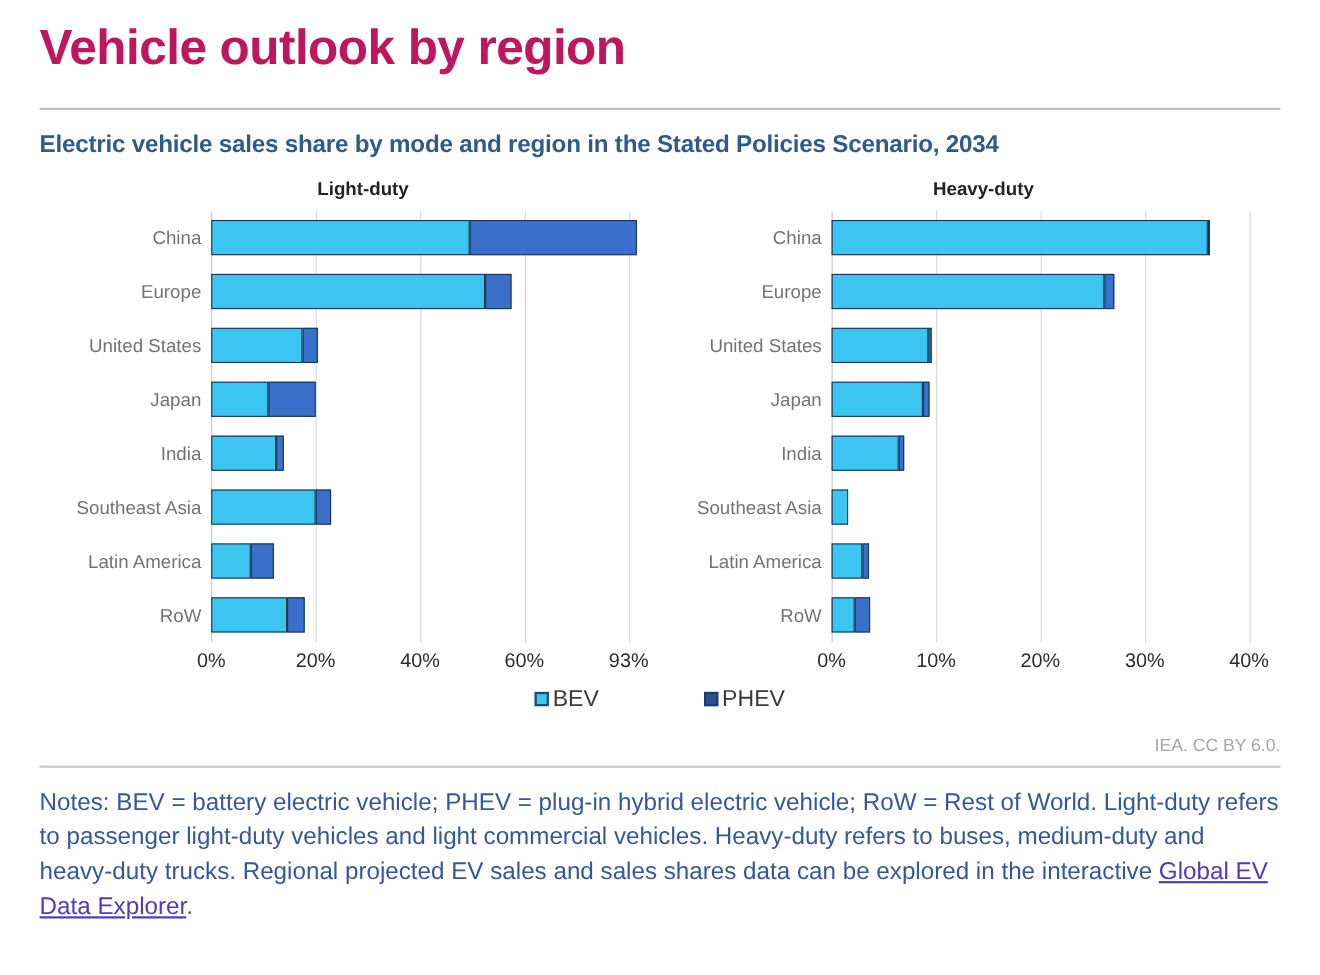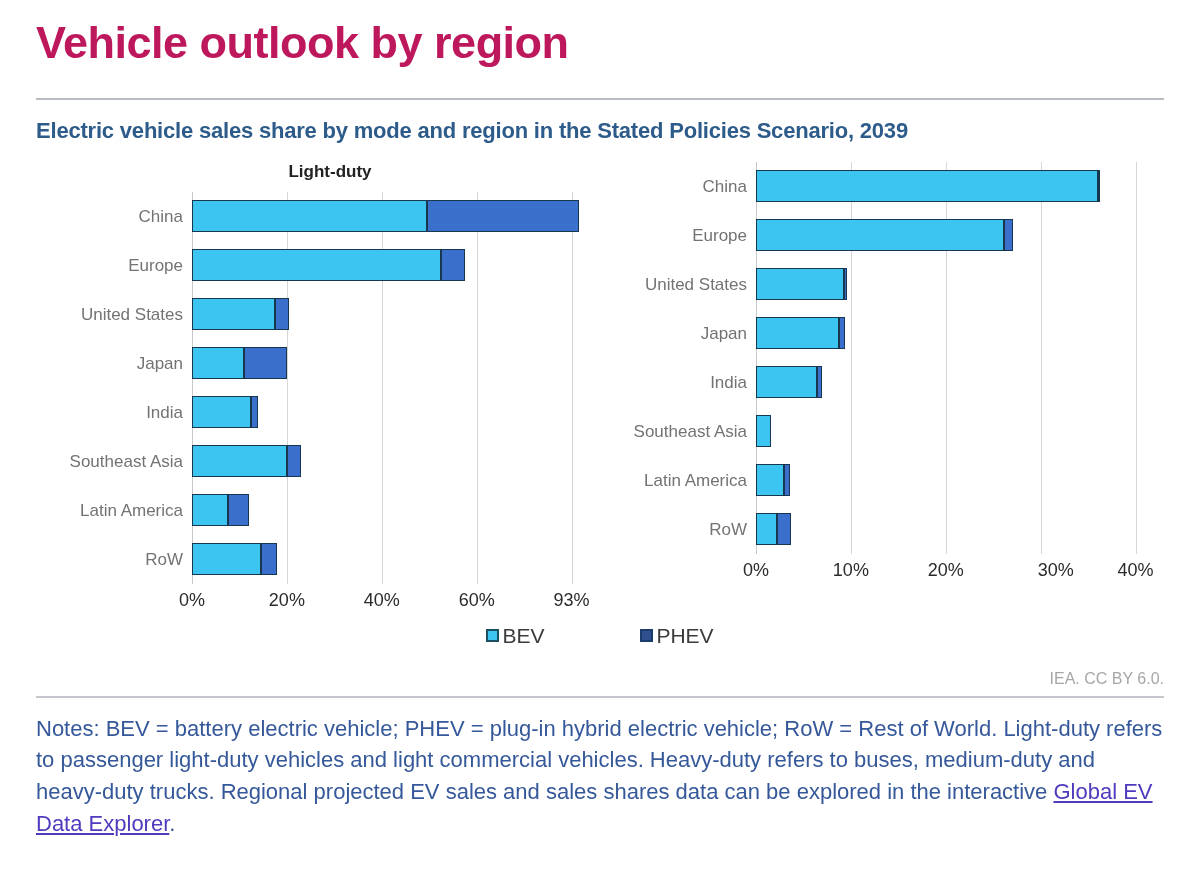--- a/index.html
+++ b/index.html
@@ -171,21 +171,21 @@
 </style>
 </head>
 <body>
 
 <div class="page">
 
   <div class="main-title">Vehicle outlook by region</div>
 
   <div class="rule"></div>
 
-  <div class="subtitle">Electric vehicle sales share by mode and region in the Stated Policies Scenario, 2039</div>
+  <div class="subtitle">Electric vehicle sales share by mode and region in the Stated Policies Scenario, 2034</div>
 
   <div class="charts">
 
     <div class="chart">
       <div class="chart-title">Light-duty</div>
       <div class="plot-wrap">
         <div class="cat-labels" id="cats0">
             <div class="cat-label">China</div>
             <div class="cat-label">Europe</div>
             <div class="cat-label">United States</div>
@@ -254,20 +254,21 @@
       <div class="axis-labels" id="axis0">
           <div class="axis-tick" style="left: 0%;">0%</div>
           <div class="axis-tick" style="left: 23.2558%;">20%</div>
           <div class="axis-tick" style="left: 46.5116%;">40%</div>
           <div class="axis-tick" style="left: 69.7674%;">60%</div>
           <div class="axis-tick" style="left: 93.0233%;">93%</div>
         </div>
     </div>
 
     <div class="chart">
+      <div class="chart-title">Heavy-duty</div>
       <div class="plot-wrap">
         <div class="cat-labels" id="cats1">
             <div class="cat-label">China</div>
             <div class="cat-label">Europe</div>
             <div class="cat-label">United States</div>
             <div class="cat-label">Japan</div>
             <div class="cat-label">India</div>
             <div class="cat-label">Southeast Asia</div>
             <div class="cat-label">Latin America</div>
             <div class="cat-label">RoW</div>
@@ -324,21 +325,21 @@
                 <div class="seg bev" style="width: 5.11628%; background: rgb(59, 197, 240);"></div>
                 <div class="seg phev" style="width: 3.48837%; background: rgb(58, 112, 204);"></div>
               </div>
             </div>
           </div>
       </div>
       <div class="axis-labels" id="axis1">
           <div class="axis-tick" style="left: 0%;">0%</div>
           <div class="axis-tick" style="left: 23.2558%;">10%</div>
           <div class="axis-tick" style="left: 46.5116%;">20%</div>
-          <div class="axis-tick" style="left: 69.7674%; margin-left: 15px;">30%</div>
+          <div class="axis-tick" style="left: 69.7674%;">30%</div>
           <div class="axis-tick" style="left: 93.0233%;">40%</div>
         </div>
     </div>
 
   </div>
 
   <div class="legend">
     <div class="legend-item">
       <span class="legend-swatch bev"></span>
       <span class="legend-label">BEV</span>

